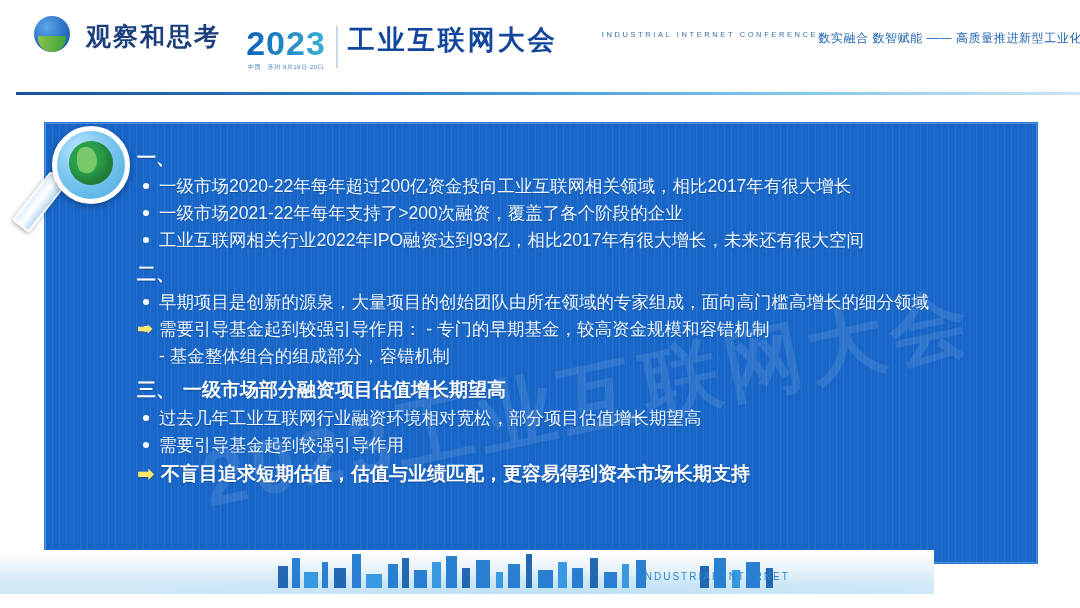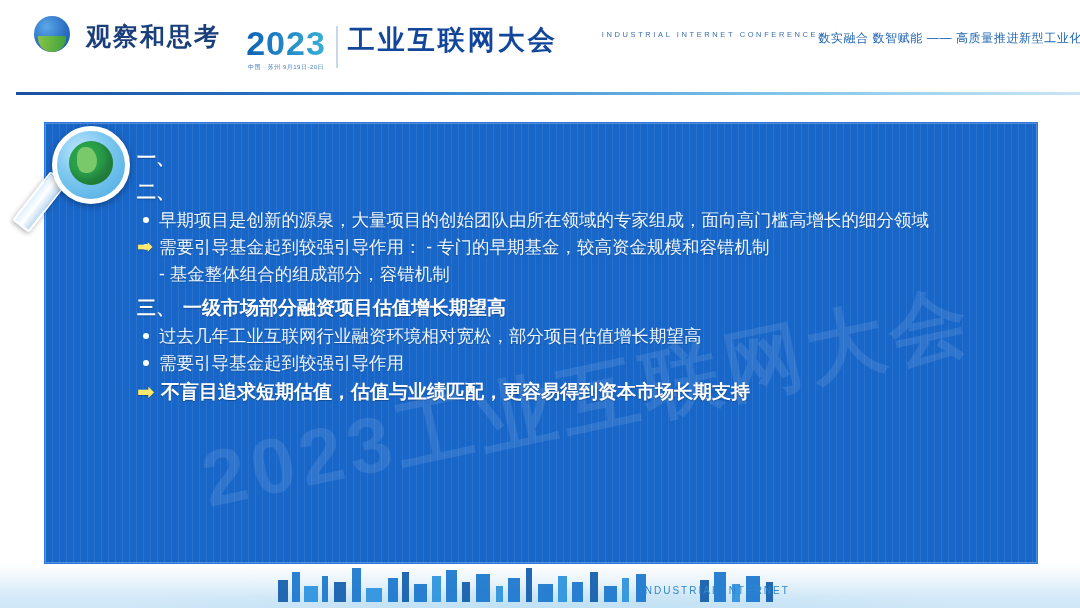--- a/index.html
+++ b/index.html
@@ -136,23 +136,24 @@
     position:absolute;left:10px;top:62px;width:17px;height:58px;
     background:linear-gradient(to right,#dfefff,#ffffff 45%,#bcd9f2);
     border:2px solid #ffffff;
     transform:rotate(38deg);
     transform-origin:top right;
     box-shadow:0 2px 5px rgba(0,0,0,.3);
     border-radius:3px;
   }
   
   #skyline{
-    position:absolute;left:0;bottom:0;width:1080px;height:44px;
+    position:absolute;left:0;bottom:14px;width:912px;height:44px;
     background:linear-gradient(to bottom,#ffffff 0%,#eaf4fb 40%,#d2e9f7 100%);
     overflow:hidden;
+    padding-left:22px;
   }
   #skyline-wave{
     position:absolute;left:0;bottom:0;width:1080px;height:26px;
     background:
       radial-gradient(ellipse 600px 30px at 50% 100%,#bfe0f4 0%,rgba(191,224,244,0) 70%),
       linear-gradient(to top,#cfe7f7,rgba(207,231,247,0));
   }
   .bld{position:absolute;bottom:6px;background:#1f79cf;opacity:.95;}
   .bld.l{background:#2f93de;}
   .bld.d{background:#1760ae;}
@@ -186,20 +187,25 @@
 </div>
 
 <div id="panel">
   <div id="panel-watermark">2023工业互联网大会</div>
 
   <div id="content">
 
     <div class="sec-head">
       <span class="sec-num">一、</span>
     </div>
+    <ul class="bul">
+      <li><span class="dot"></span><span>一级市场2020-22年每年超过200亿资金投向工业互联网相关领域，相比2017年有很大增长</span></li>
+      <li><span class="dot"></span><span>一级市场2021-22年每年支持了&gt;200次融资，覆盖了各个阶段的企业</span></li>
+      <li><span class="dot"></span><span>工业互联网相关行业2022年IPO融资达到93亿，相比2017年有很大增长，未来还有很大空间</span></li>
+    </ul>
 
     <div class="sec-head">
       <span class="sec-num">二、</span>
     </div>
     <ul class="bul">
       <li><span class="dot"></span><span>早期项目是创新的源泉，大量项目的创始团队由所在领域的专家组成，面向高门槛高增长的细分领域</span></li>
       <li><span class="dot"></span></li>
       <li class="arrow"><span class="arw">➡</span><span>需要引导基金起到较强引导作用：  - 专门的早期基金，较高资金规模和容错机制</span></li>
       <li class="sub-indent"><span>- 基金整体组合的组成部分，容错机制</span></li>
     </ul>

